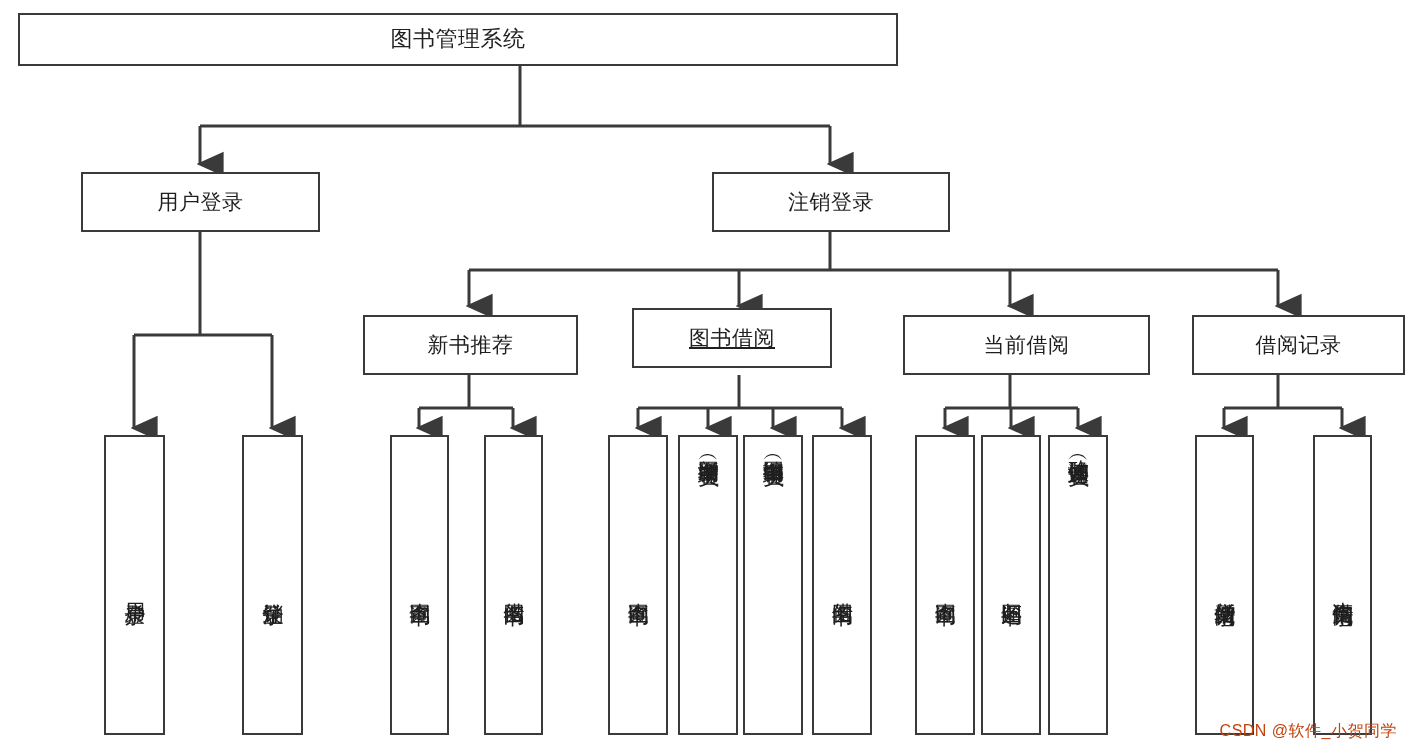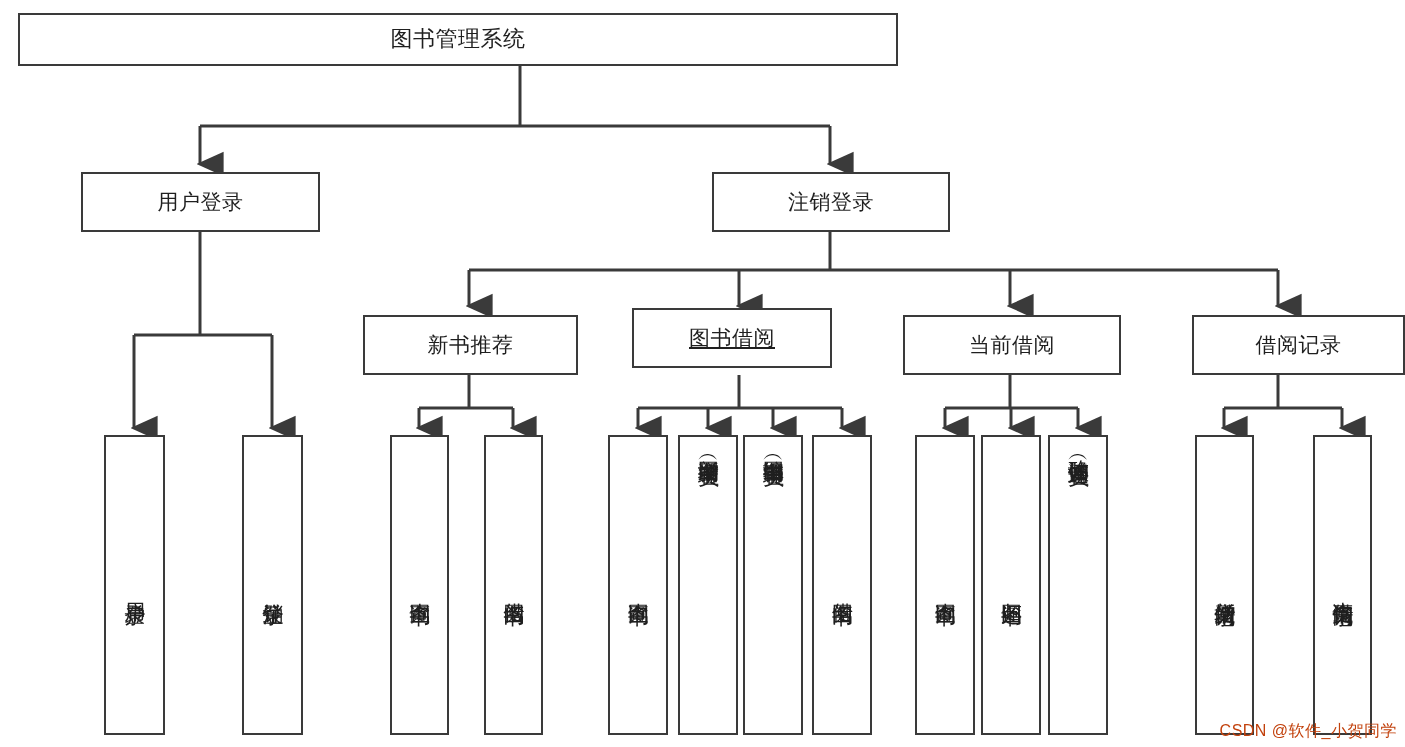--- a/index.html
+++ b/index.html
@@ -135,21 +135,21 @@
   <div class="node horiz" style="left:712px; top:172px; width:238px; height:60px;">
     <span>注销登录</span>
   </div>
 
   <div class="node horiz" style="left:363px; top:315px; width:215px; height:60px;">
     <span>新书推荐</span>
   </div>
   <div class="node horiz" style="left:632px; top:308px; width:200px; height:60px;text-decoration:underline;">
     <span>图书借阅</span>
   </div>
-  <div class="node horiz" style="left:903px; top:315px; width:218px; height:60px;">
+  <div class="node horiz" style="left:903px; top:315px; width:247px; height:60px;">
     <span>当前借阅</span>
   </div>
   <div class="node horiz" style="left:1172px; top:315px; width:213px; height:60px;margin-left:20px;">
     <span>借阅记录</span>
   </div>
 
   <div class="node leaf" style="left:104px; top:435px; width:61px; height:300px;">
     <span class="vtext centered">用户登录</span>
   </div>
   <div class="node leaf" style="left:242px; top:435px; width:61px; height:300px;">

